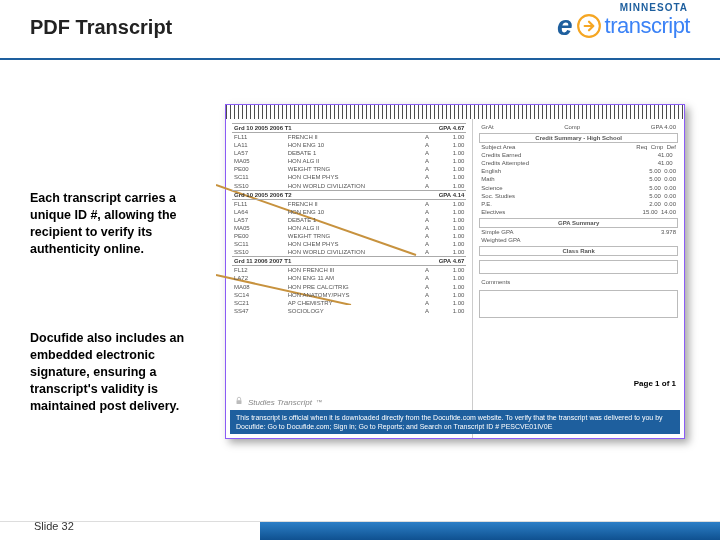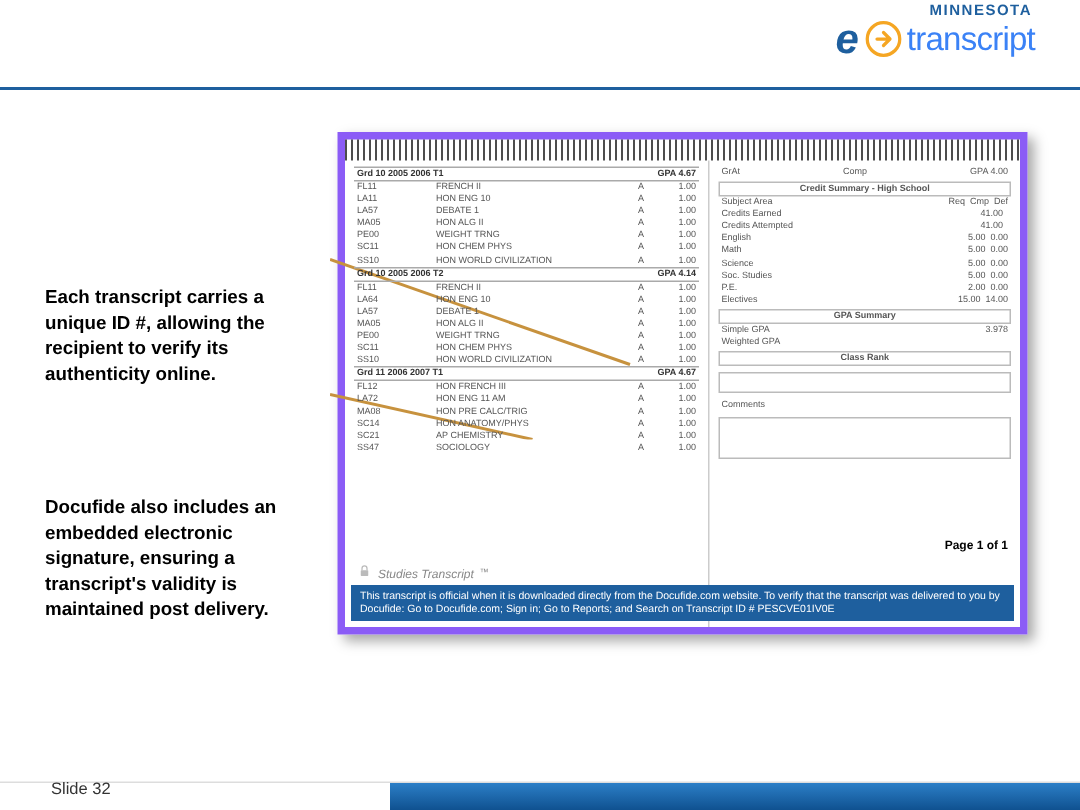--- a/index.html
+++ b/index.html
@@ -14,23 +14,23 @@
   .logo-e { font-size: 28px; font-style: italic; color: #1e5f9e; font-weight: bold; }
   .logo-arrow { width: 28px; height: 28px; display: inline-flex; align-items: center; justify-content: center; }
   .logo-word { font-size: 22px; color: #3b82f6; font-weight: 500; letter-spacing: -0.5px; }
 
   .content { position: relative; height: 430px; }
   .sidetext { position: absolute; left: 30px; width: 180px; font-size: 12.5px; font-weight: bold; line-height: 1.35; color: #000; }
   .sidetext.p1 { top: 130px; }
   .sidetext.p2 { top: 230px; margin-top: 40px; }
 
   .shot {
-    position: absolute; left: 225px; top: 28px; width: 460px; height: 335px;
+    position: absolute; left: 225px; top: 44px; width: 460px; height: 335px;
     background: #fff; box-shadow: 4px 4px 8px rgba(0,0,0,.35);
-    border: 5px solid #8b5cf6;
+    border: 1px solid #8b5cf6;
   }
   .shot .scratch {
     position: absolute; top: 0; left: 0; right: 0; height: 14px;
     background-image: repeating-linear-gradient(90deg, #000 0 1.2px, transparent 1.2px 4px);
     opacity: .7;
   }
   .shot-inner { position: absolute; top: 14px; left: 0; right: 0; bottom: 0; display: flex; font-size: 6px; color: #555; }
   .col { padding: 4px 6px; }
   .col.left { width: 54%; border-right: 1px solid #ccc; }
   .col.right { width: 46%; }
@@ -55,20 +55,21 @@
   .footer { position: absolute; bottom: 0; left: 0; right: 0; height: 30px; }
   .slidelabel { position: absolute; left: 34px; bottom: 8px; font-size: 11px; color: #333; }
   .bluebar { position: absolute; left: 260px; right: 0; bottom: 0; height: 18px;
     background: linear-gradient(180deg, #2c7fc7, #0f5190); }
   .greyline { position:absolute; left:0; right:0; bottom:18px; height:1px; background:#ddd; }
 </style>
 </head>
 <body>
 
 <div class="header">
+  <div class="title">PDF Transcript</div>
   <div class="logo">
     <span class="logo-state">MINNESOTA</span>
     <span class="logo-e">e</span>
     <span class="logo-arrow">
       <svg viewBox="0 0 24 24" width="26" height="26">
           <circle cx="12" cy="12" r="10" fill="none" stroke="#f5a623" stroke-width="2"></circle>
           <path d="M8 12 h6 M12 8 l4 4 -4 4" fill="none" stroke="#f5a623" stroke-width="2" stroke-linecap="round" stroke-linejoin="round"></path>
         </svg>
     </span>
     <span class="logo-word">transcript</span>

